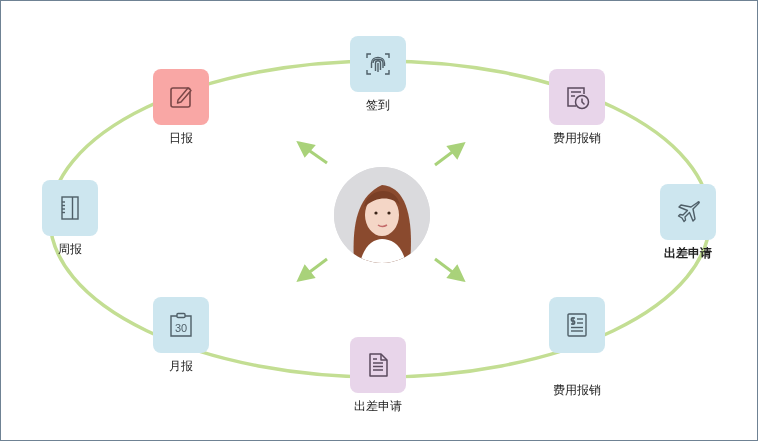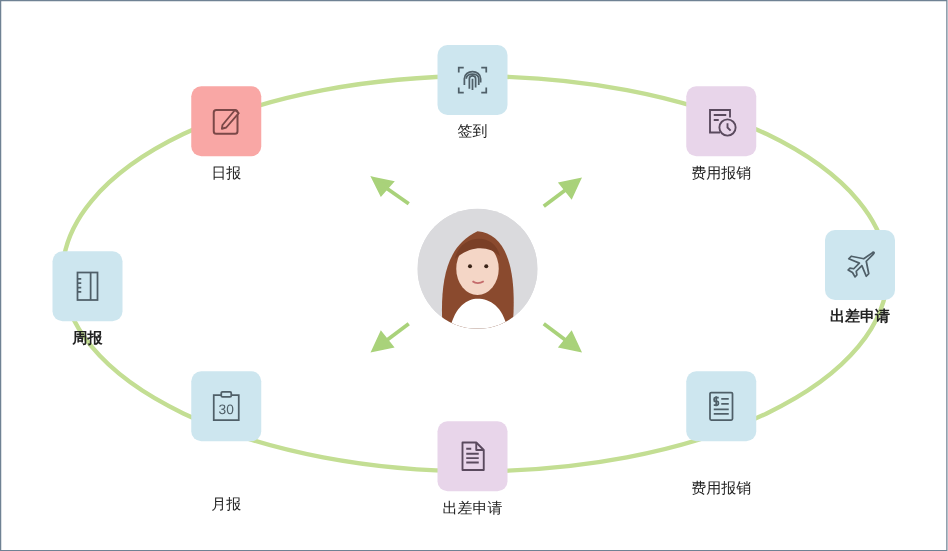--- a/index.html
+++ b/index.html
@@ -147,34 +147,34 @@
           <path d="M10 9 H14"></path>
             <path d="M10 13 H20"></path>
             <path d="M10 16.5 H20"></path>
             <path d="M10 20 H20"></path>
         </g>
       </svg>
     </div>
     <span class="label">出差申请</span>
   </div>
 
-  <div class="node" style="left:140px; top:296px;gap:37px;">
+  <div class="node" style="left:140px; top:296px;">
     <div class="tile" style="background:#cde6ef;">
       <svg viewBox="0 0 30 30">
         <g fill="none" stroke="#4f5f68" stroke-width="1.4">
           <path d="M11 6 H5 V26 H25 V6 H19"></path>
           <rect x="11" y="3.5" width="8" height="4" rx="1"></rect>
         </g>
         <text x="15" y="21.5" text-anchor="middle" font-size="11" fill="#4f5f68" font-family="Liberation Sans, sans-serif">30</text>
       </svg>
     </div>
     <span class="label">月报</span>
   </div>
 
-  <div class="node" style="left:29px; top:200px;font-weight:bold;">
+  <div class="node" style="left:29px; top:179px;">
     <div class="tile" style="background:#cde6ef;">
       <svg viewBox="0 0 30 30">
         <g fill="none" stroke="#4f5f68" stroke-width="1.4">
           <rect x="7" y="4" width="16" height="22"></rect>
           <path d="M17.5 4 V26"></path>
           <path d="M7 9 H10"></path>
             <path d="M7 12.5 H10"></path>
             <path d="M7 16 H10"></path>
             <path d="M7 19.5 H10"></path>
         </g>

